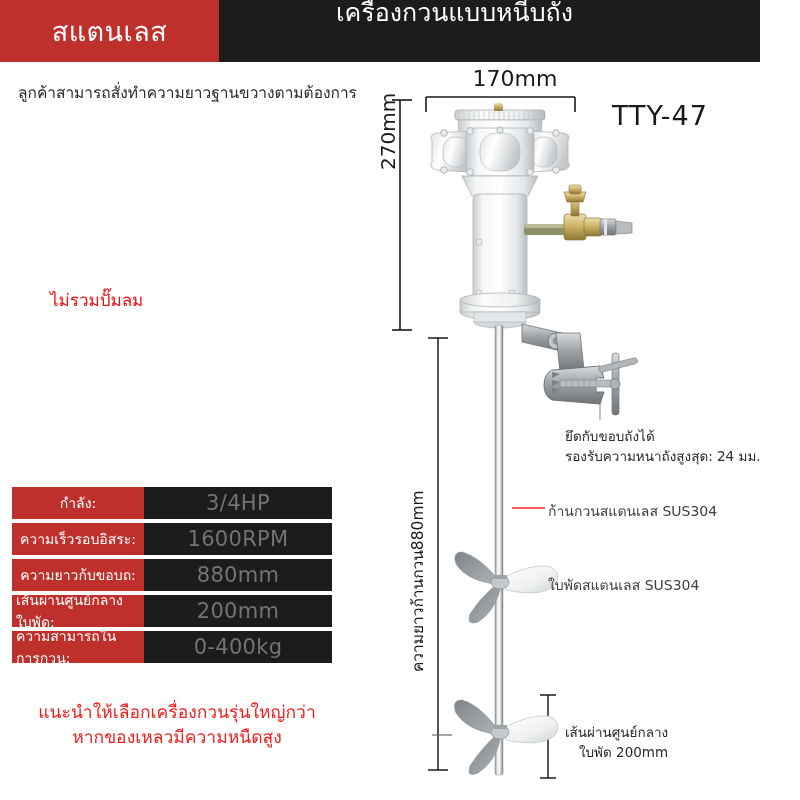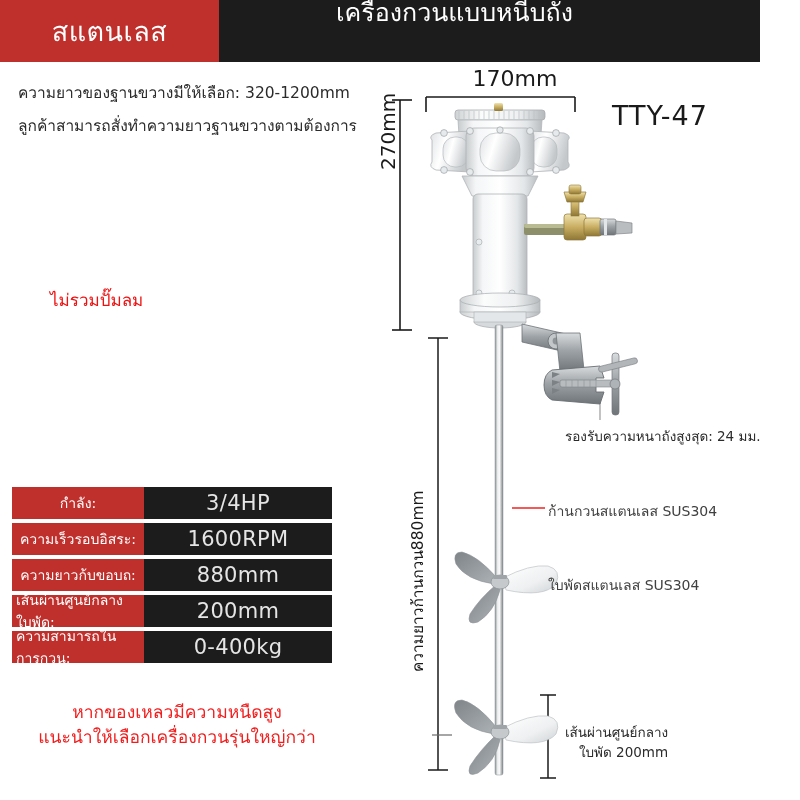--- a/index.html
+++ b/index.html
@@ -101,21 +101,21 @@
     display: flex;
     align-items: center;
     justify-content: center;
     font-size: 14px;
     box-sizing: border-box;
     padding: 0 4px;
   }
   .spec-val {
     flex: 1;
     background: #1c1c1c;
-    color: #e5e5e5;
+    color: #737373;
     display: flex;
     align-items: center;
     justify-content: center;
     font-size: 21px;
     letter-spacing: 0.3px;
   }
 
   .advice {
     position: absolute;
     left: 12px;
@@ -201,21 +201,20 @@
   <div class="header">
     <div class="header-red">
       <span class="txt">สแตนเลส</span>
     </div>
     <div class="header-dark">
       <span class="txt">เครื่องกวนแบบหนีบถัง</span>
     </div>
   </div>
 
   <div class="desc">
-    <div class="desc-line">ความยาวของฐานขวางมีให้เลือก: 320-1200mm</div>
     <div class="desc-line">ลูกค้าสามารถสั่งทำความยาวฐานขวางตามต้องการ</div>
   </div>
 
   <div class="note-pump">ไม่รวมปั๊มลม</div>
 
   <div class="spec-table">
     <div class="spec-row">
       <div class="spec-key">กำลัง:</div>
       <div class="spec-val">3/4HP</div>
     </div>
@@ -231,22 +230,22 @@
       <div class="spec-key">เส้นผ่านศูนย์กลางใบพัด:</div>
       <div class="spec-val">200mm</div>
     </div>
     <div class="spec-row">
       <div class="spec-key">ความสามารถในการกวน:</div>
       <div class="spec-val">0-400kg</div>
     </div>
   </div>
 
   <div class="advice">
+    <div>แนะนำให้เลือกเครื่องกวนรุ่นใหญ่กว่า</div>
     <div>หากของเหลวมีความหนืดสูง</div>
-    <div>แนะนำให้เลือกเครื่องกวนรุ่นใหญ่กว่า</div>
   </div>
 
   <svg class="draw" viewBox="0 0 800 800">
     <defs>
       <linearGradient id="bodyG" x1="0" y1="0" x2="1" y2="0">
         <stop offset="0%" stop-color="#c9ccce"></stop>
         <stop offset="18%" stop-color="#f4f6f7"></stop>
         <stop offset="50%" stop-color="#ffffff"></stop>
         <stop offset="82%" stop-color="#e3e6e8"></stop>
         <stop offset="100%" stop-color="#b9bdc0"></stop>
@@ -461,20 +460,21 @@
       <rect x="493" y="725" width="14" height="4" rx="1" fill="#9fa4a8"></rect>
     </g>
   </svg>
 
   <div class="dim-170">170mm</div>
   <div class="model-name">TTY-47</div>
   <div class="dim-270">270mm</div>
   <div class="dim-880">ความยาวก้านกวน880mm</div>
 
   <div class="anno anno-clamp">
+    <div>ยึดกับขอบถังได้</div>
     <div>รองรับความหนาถังสูงสุด: 24 มม.</div>
   </div>
 
   <div class="anno-red anno-shaft">ก้านกวนสแตนเลส SUS304</div>
   <div class="anno-red anno-blade">ใบพัดสแตนเลส SUS304</div>
 
   <div class="anno anno-prop-dia">
     <div>เส้นผ่านศูนย์กลาง</div>
     <div>ใบพัด 200mm</div>
   </div>

